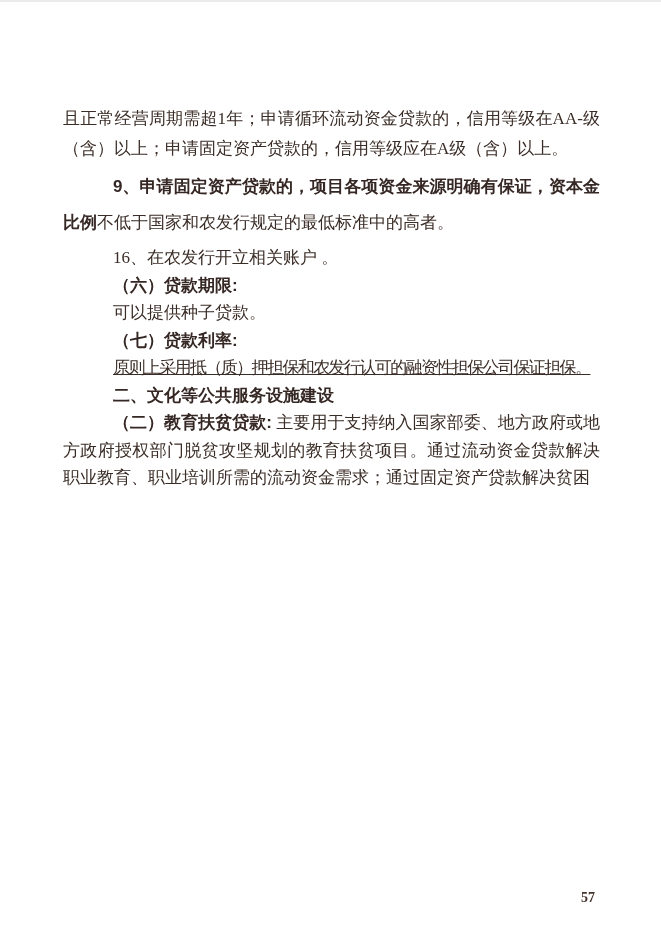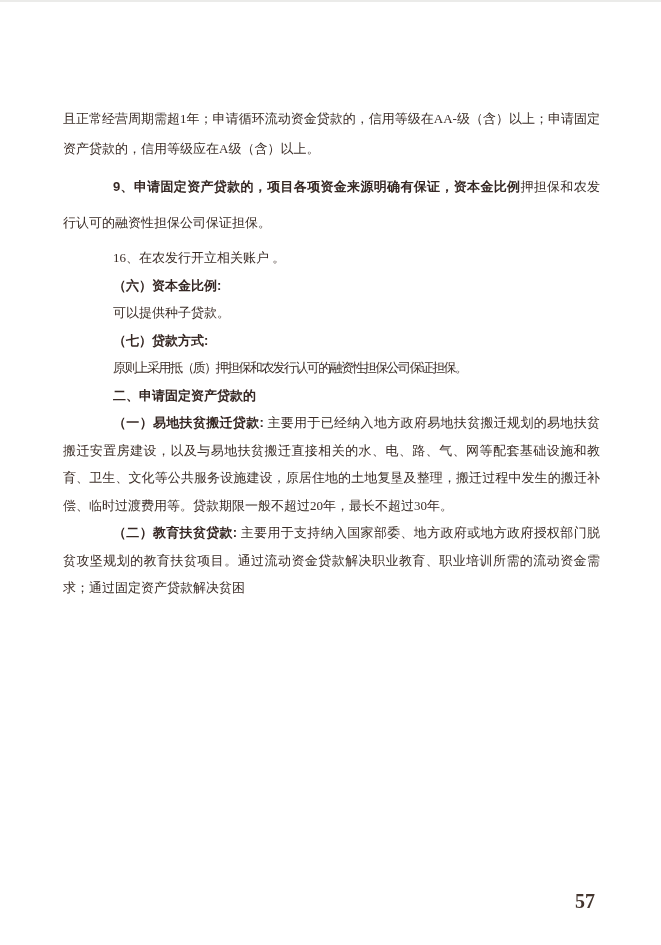--- a/index.html
+++ b/index.html
@@ -22,65 +22,64 @@
     right: 0;
     height: 2px;
     background: #ebebe9;
   }
   .content {
     position: absolute;
     left: 63px;
     top: 104px;
     width: 537px;
     color: #3a2c26;
-    font-size: 13px;
+    font-size: 17px;
     text-align: justify;
     word-break: normal;
     line-break: strict;
   }
   p.para {
     margin: 0;
     padding: 0;
     line-height: 27.5px;
   }
   p.para.indent { text-indent: 50px; }
   p.para.opening { line-height: 30px; }
   p.para.item9 {
     line-height: 36px;
     margin-top: 5px;
     margin-bottom: 3px;
   }
-  p.para.fit { letter-spacing: -1.6px; }
+  p.para.fit { letter-spacing: -1.6px; text-decoration: underline; }
   .seg { letter-spacing: inherit; }
   .seg.bold {
     font-family: "Liberation Sans", sans-serif;
     font-weight: 700;
     color: #352723;
   }
   .page-number {
     position: absolute;
     right: 66px;
     top: 890px;
-    font-size: 20px;
+    font-size: 14px;
     font-weight: 700;
     color: #44362f;
     font-family: "Liberation Serif", serif;
   }
 </style>
 </head>
 <body>
 
 <div class="page">
   <div class="top-edge"></div>
   <main class="content">
       <p class="para opening"><span class="seg">且正常经营周期需超1年；申请循环流动资金贷款的，信用等级在AA-级（含）以上；申请固定资产贷款的，信用等级应在A级（含）以上。</span></p>
-      <p class="para indent item9"><span class="seg bold">9、申请固定资产贷款的，项目各项资金来源明确有保证，资本金比例</span><span class="seg">押担保和农发行认可的融资性担保公司保证担保。</span></p>
+      <p class="para indent item9"><span class="seg bold">9、申请固定资产贷款的，项目各项资金来源明确有保证，资本金比例</span><span class="seg">不低于国家和农发行规定的最低标准中的高者。</span></p>
       <p class="para indent"><span class="seg">16、在农发行开立相关账户 。</span></p>
-      <p class="para indent"><span class="seg bold">（六）资本金比例:</span></p>
+      <p class="para indent"><span class="seg bold">（六）贷款期限:</span></p>
       <p class="para indent"><span class="seg">可以提供种子贷款。</span></p>
-      <p class="para indent"><span class="seg bold">（七）贷款方式:</span></p>
+      <p class="para indent"><span class="seg bold">（七）贷款利率:</span></p>
       <p class="para indent fit"><span class="seg">原则上采用抵（质）押担保和农发行认可的融资性担保公司保证担保。</span></p>
-      <p class="para indent"><span class="seg bold">二、申请固定资产贷款的</span></p>
-      <p class="para indent"><span class="seg bold">（一）易地扶贫搬迁贷款:</span><span class="seg"> 主要用于已经纳入地方政府易地扶贫搬迁规划的易地扶贫搬迁安置房建设，以及与易地扶贫搬迁直接相关的水、电、路、气、网等配套基础设施和教育、卫生、文化等公共服务设施建设，原居住地的土地复垦及整理，搬迁过程中发生的搬迁补偿、临时过渡费用等。贷款期限一般不超过20年，最长不超过30年。</span></p>
+      <p class="para indent"><span class="seg bold">二、文化等公共服务设施建设</span></p>
       <p class="para indent"><span class="seg bold">（二）教育扶贫贷款:</span><span class="seg"> 主要用于支持纳入国家部委、地方政府或地方政府授权部门脱贫攻坚规划的教育扶贫项目。通过流动资金贷款解决职业教育、职业培训所需的流动资金需求；通过固定资产贷款解决贫困</span></p>
     </main>
   <div class="page-number">57</div>
 </div>
 
 </body></html>

